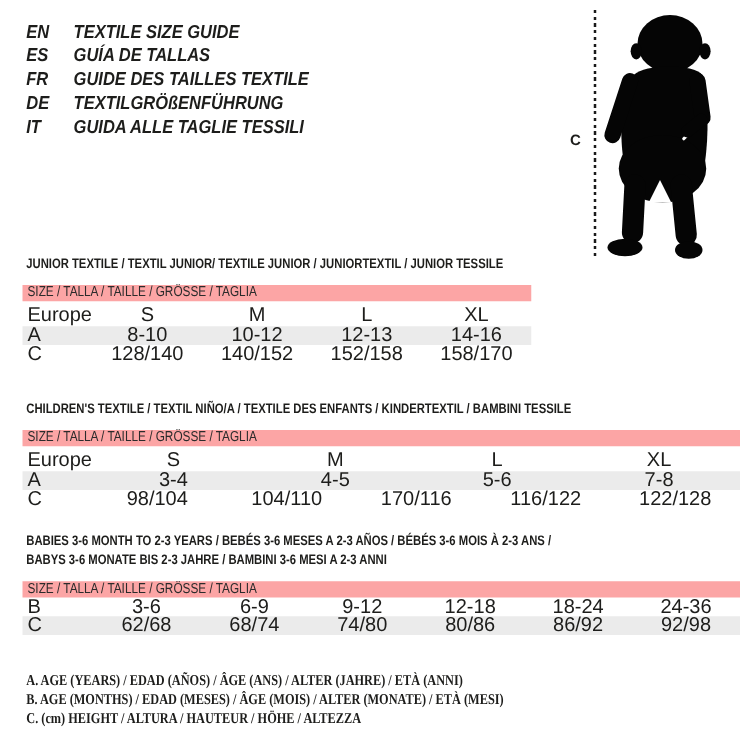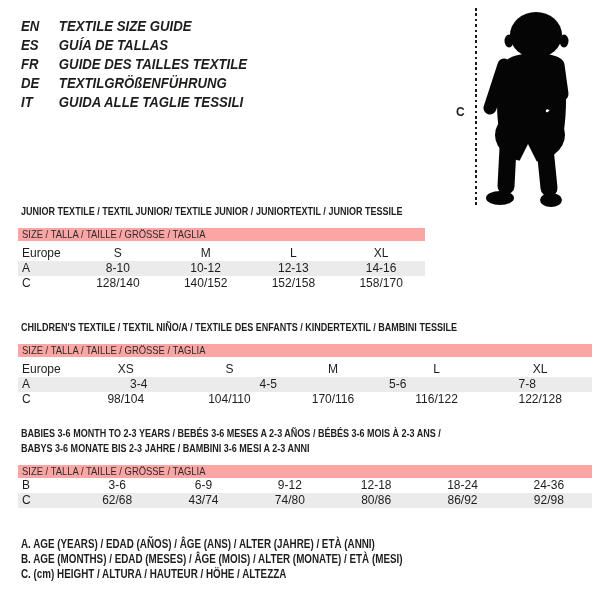--- a/index.html
+++ b/index.html
@@ -22,28 +22,28 @@
   
   .tbl{position:absolute;left:18px;}
   .tbl-junior{top:204px;width:407px;}
   .tbl-children{top:320px;width:574px;}
   .tbl-babies{top:426px;width:574px;}
   .tbl-title{font-size:11px;font-weight:bold;line-height:15px;padding-left:3px;white-space:nowrap;}
   .tbl-title .cond{line-height:15px;}
   .title-gap{height:9px;}
   .size-bar{height:13px;line-height:13px;background:#fca5a5;padding-left:4px;
     font-size:11.5px;color:#2b2b2b;overflow:visible;white-space:nowrap;}
-  .trow{display:flex;height:15px;line-height:15px;font-size:12px;}
+  .trow{display:flex;height:15px;line-height:15px;font-size:16px;}
   .trow.size-names{height:16px;line-height:16px;padding-top:4px;}
   .trow.alt{background:#ebebeb;}
   .tlbl{width:52px;flex:0 0 auto;padding-left:4px;text-align:left;}
   .tcell{flex:1 1 0;text-align:center;}
   
   .footnotes{position:absolute;left:21px;top:537px;}
-  .fn{font-size:12px;font-weight:bold;line-height:15px;white-space:nowrap;}
+  .fn{font-size:12px;font-weight:bold;line-height:15px;white-space:nowrap;font-family:Liberation Serif, serif;}
 </style>
 </head>
 <body>
 
 <div class="lang-block">
   <div class="lang-row">
     <span class="lang-code">EN</span>
     <span class="lang-label">TEXTILE SIZE GUIDE</span>
   </div>
   <div class="lang-row">
@@ -113,21 +113,20 @@
     <span class="tcell">158/170</span>
   </div>
 </div>
 
 <div class="tbl tbl-children">
   <div class="tbl-title"><span class="cond">CHILDREN'S TEXTILE / TEXTIL NIÑO/A / TEXTILE DES ENFANTS / KINDERTEXTIL / BAMBINI TESSILE</span></div>
   <div class="title-gap"></div>
   <div class="size-bar"><span class="cond">SIZE / TALLA / TAILLE / GRÖSSE / TAGLIA</span></div>
   <div class="trow size-names">
     <span class="tlbl">Europe</span>
-    <span class="tcell">XS</span>
     <span class="tcell">S</span>
     <span class="tcell">M</span>
     <span class="tcell">L</span>
     <span class="tcell">XL</span>
   </div>
   <div class="trow alt">
     <span class="tlbl">A</span>
     <span class="tcell">3-4</span>
     <span class="tcell">4-5</span>
     <span class="tcell">5-6</span>
@@ -153,21 +152,21 @@
     <span class="tcell">3-6</span>
     <span class="tcell">6-9</span>
     <span class="tcell">9-12</span>
     <span class="tcell">12-18</span>
     <span class="tcell">18-24</span>
     <span class="tcell">24-36</span>
   </div>
   <div class="trow alt">
     <span class="tlbl">C</span>
     <span class="tcell">62/68</span>
-    <span class="tcell">43/74</span>
+    <span class="tcell">68/74</span>
     <span class="tcell">74/80</span>
     <span class="tcell">80/86</span>
     <span class="tcell">86/92</span>
     <span class="tcell">92/98</span>
   </div>
 </div>
 
 <div class="footnotes">
   <div class="fn"><span class="cond">A. AGE (YEARS) / EDAD (AÑOS) / ÂGE (ANS) / ALTER (JAHRE) / ETÀ (ANNI)</span></div>
   <div class="fn"><span class="cond">B. AGE (MONTHS) / EDAD (MESES) / ÂGE (MOIS) / ALTER (MONATE) / ETÀ (MESI)</span></div>

